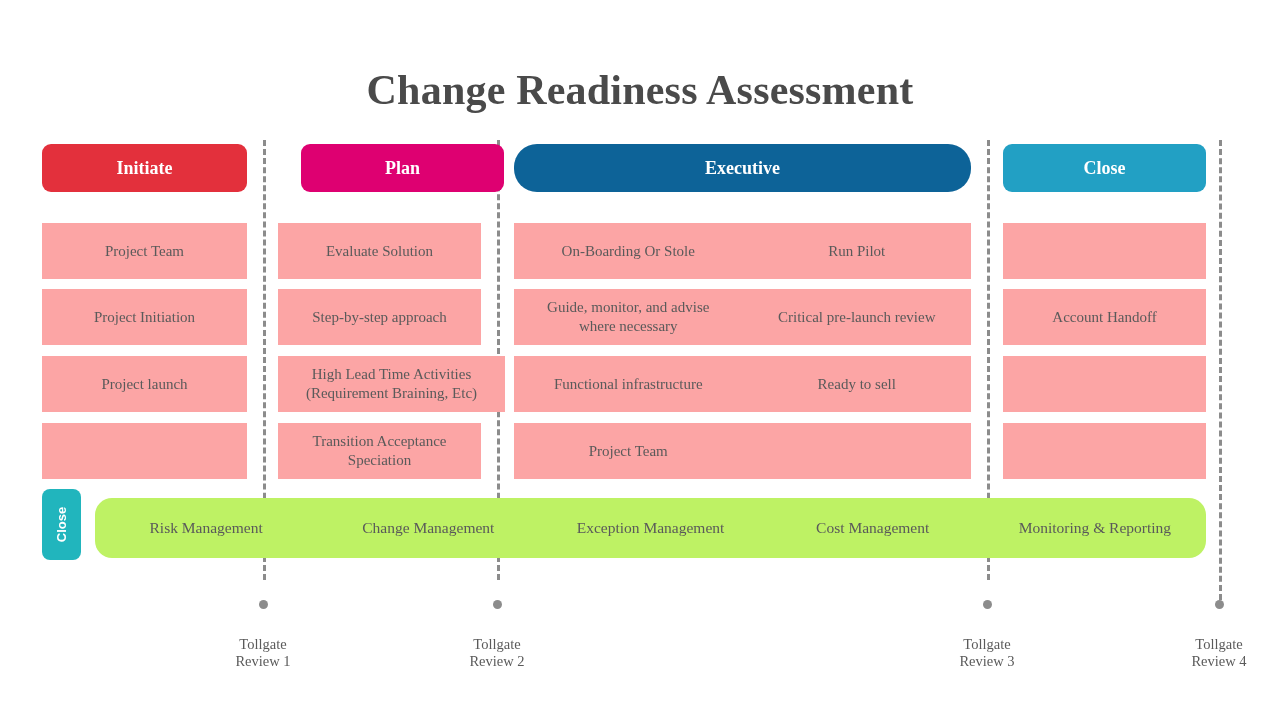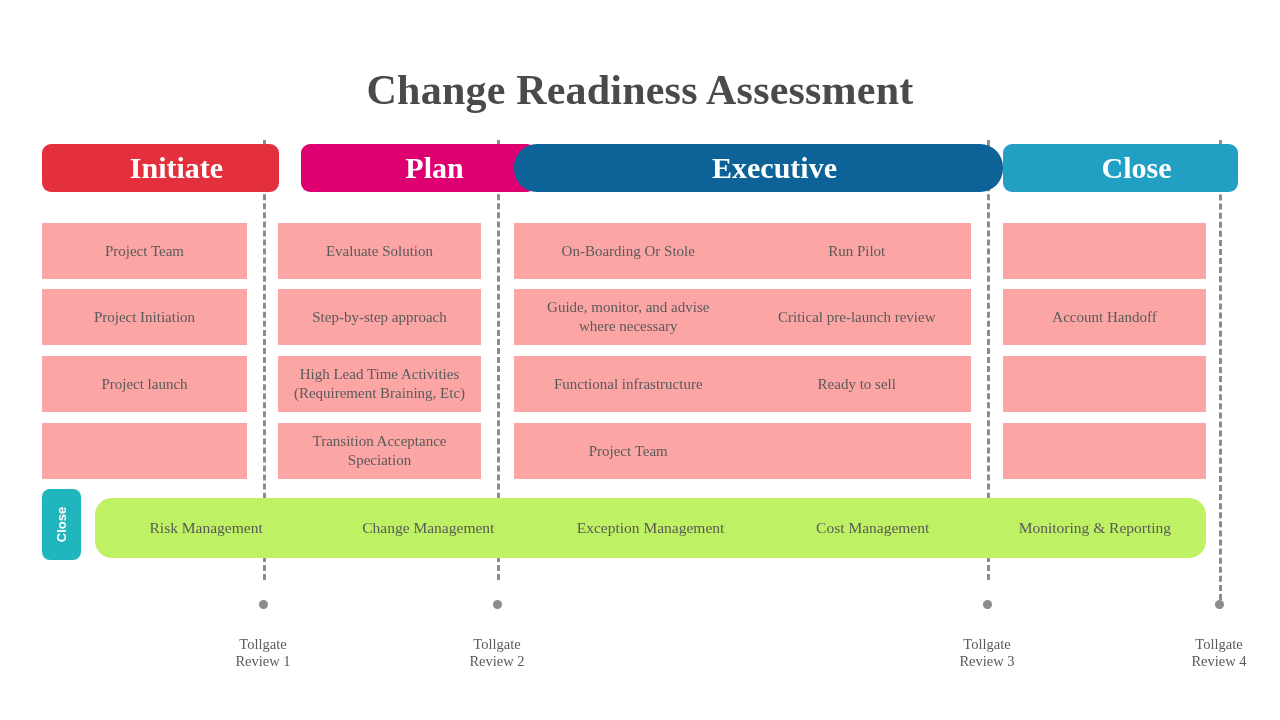--- a/index.html
+++ b/index.html
@@ -48,22 +48,21 @@
   .phase-header {
     position: absolute;
     height: 48px;
     border-radius: 9px;
     display: flex;
     align-items: center;
     justify-content: center;
     color: #ffffff;
     font-family: "Liberation Serif", serif;
     font-weight: bold;
-    font-size: 30px;
-    padding-left: 32px;
+    font-size: 18px;
   }
 
   
   .cell {
     position: absolute;
     background: #fca5a5;
     display: flex;
     align-items: center;
     justify-content: center;
   }
@@ -178,21 +177,21 @@
   <div class="cell" style="left:42px; top:423px; width:205px; height:56px;">
     <div class="cell-text"></div>
   </div>
 
   <div class="cell" style="left:278px; top:223px; width:203px; height:56px;">
     <div class="cell-text">Evaluate Solution</div>
   </div>
   <div class="cell" style="left:278px; top:289px; width:203px; height:56px;">
     <div class="cell-text">Step-by-step approach</div>
   </div>
-  <div class="cell" style="left:278px; top:356px; width:203px; height:56px;">
+  <div class="cell" style="left:278px; top:356px; width:227px; height:56px;">
     <div class="cell-text">High Lead Time Activities<br>(Requirement Braining, Etc)</div>
   </div>
   <div class="cell" style="left:278px; top:423px; width:203px; height:56px;">
     <div class="cell-text">Transition Acceptance<br>Speciation</div>
   </div>
 
   <div class="cell" style="left:514px; top:223px; width:457px; height:56px;">
     <div class="cell-split">
       <div class="cell-half">
         <div class="cell-text">On-Boarding Or Stole</div>

